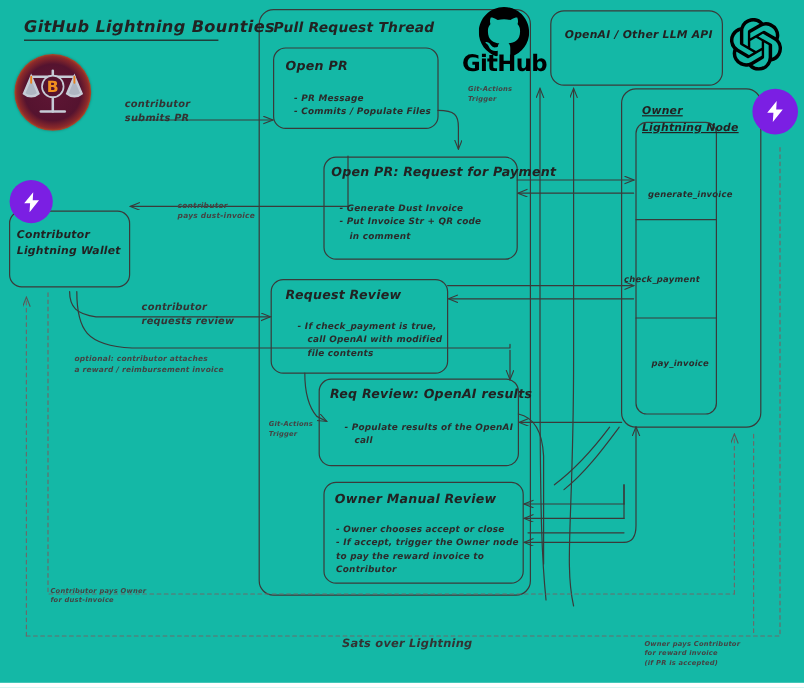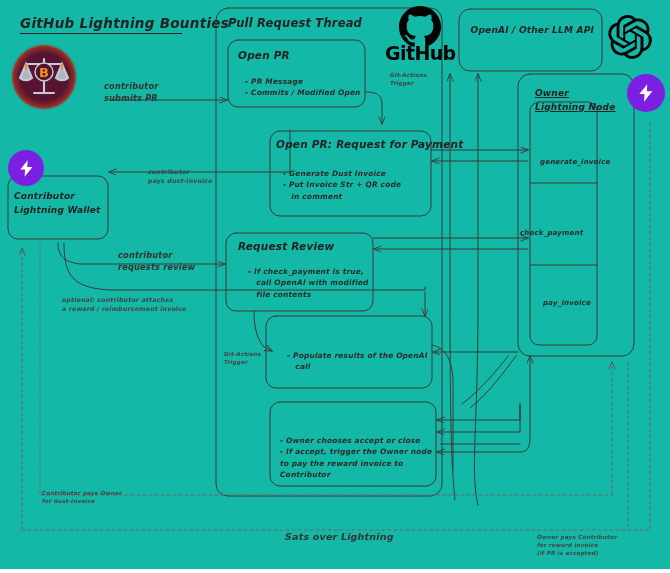--- a/index.html
+++ b/index.html
@@ -147,35 +147,37 @@
   <div class="txt box-title" style="left:228px;top:16px;">Pull Request Thread</div>
   <div style="position:absolute;left:399px;top:5px;width:42px;height:42px;">
     <svg width="42" height="42" viewBox="0 0 24 24" fill="#000">
       <path d="M12 .5C5.37.5 0 5.87 0 12.5c0 5.3 3.44 9.8 8.21 11.39.6.11.82-.26.82-.58 0-.29-.01-1.05-.02-2.06-3.34.73-4.04-1.61-4.04-1.61-.55-1.39-1.34-1.76-1.34-1.76-1.09-.75.08-.73.08-.73 1.21.08 1.84 1.24 1.84 1.24 1.07 1.84 2.81 1.31 3.5 1 .11-.78.42-1.31.76-1.61-2.67-.3-5.47-1.33-5.47-5.93 0-1.31.47-2.38 1.24-3.22-.13-.3-.54-1.52.12-3.18 0 0 1.01-.32 3.3 1.23a11.5 11.5 0 0 1 6.01 0c2.29-1.55 3.3-1.23 3.3-1.23.66 1.66.25 2.88.12 3.18.77.84 1.23 1.91 1.23 3.22 0 4.61-2.8 5.62-5.48 5.92.43.37.81 1.1.81 2.22 0 1.6-.01 2.89-.01 3.28 0 .32.22.7.83.58A12 12 0 0 0 24 12.5C24 5.87 18.63.5 12 .5z"></path>
     </svg>
   </div>
   <div class="wordmark" style="left:385px;top:42px;">GitHub</div>
 
   <div class="txt box-title-sm" style="left:238px;top:49px;">Open PR</div>
   <div class="txt bullets" style="left:245px;top:76px;">- PR Message
-- Commits / Modified Open</div>
+- Commits / Populate Files</div>
 
   <div class="txt box-title-sm" style="left:276px;top:138px;">Open PR: Request for Payment</div>
   <div class="txt bullets" style="left:283px;top:168px;">- Generate Dust Invoice
 - Put Invoice Str + QR code
    in comment</div>
 
   <div class="txt box-title-sm" style="left:238px;top:240px;">Request Review</div>
   <div class="txt bullets" style="left:248px;top:266px;">- If check_payment is true,
    call OpenAI with modified
    file contents</div>
 
+  <div class="txt box-title-sm" style="left:275px;top:323px;">Req Review: OpenAI results</div>
   <div class="txt bullets" style="left:287px;top:350px;">- Populate results of the OpenAI
    call</div>
 
+  <div class="txt box-title-sm" style="left:279px;top:410px;">Owner Manual Review</div>
   <div class="txt bullets" style="left:280px;top:435px;">- Owner chooses accept or close
 - If accept, trigger the Owner node
 to pay the reward invoice to
 Contributor</div>
 
   <div class="txt node-label" style="left:468px;top:24px;text-align:right;width:126px;">OpenAI / Other LLM API</div>
   <div style="position:absolute;left:608px;top:15px;width:44px;height:44px;">
     <svg width="44" height="44" viewBox="0 0 24 24" fill="#000">
       <path d="M22.28 9.82a5.98 5.98 0 0 0-.52-4.91 6.05 6.05 0 0 0-6.51-2.9A6.06 6.06 0 0 0 4.98 4.18a5.98 5.98 0 0 0-4 2.9 6.05 6.05 0 0 0 .75 7.1 5.98 5.98 0 0 0 .51 4.91 6.05 6.05 0 0 0 6.52 2.9A5.98 5.98 0 0 0 13.26 24a6.06 6.06 0 0 0 5.77-4.21 5.99 5.99 0 0 0 4-2.9 6.06 6.06 0 0 0-.75-7.07zM13.26 22.43a4.48 4.48 0 0 1-2.88-1.04l.14-.08 4.78-2.76a.79.79 0 0 0 .39-.68v-6.74l2.02 1.17a.07.07 0 0 1 .04.05v5.58a4.5 4.5 0 0 1-4.49 4.5zM3.6 18.3a4.47 4.47 0 0 1-.54-3.01l.14.09 4.79 2.76a.77.77 0 0 0 .78 0l5.84-3.37v2.33a.08.08 0 0 1-.03.06L9.74 19.95a4.5 4.5 0 0 1-6.14-1.65zM2.34 7.9a4.49 4.49 0 0 1 2.35-1.97V11.6a.77.77 0 0 0 .38.67l5.82 3.36-2.02 1.17a.08.08 0 0 1-.07 0l-4.83-2.8A4.5 4.5 0 0 1 2.34 7.9zm16.6 3.86L13.1 8.38 15.12 7.2a.08.08 0 0 1 .07 0l4.83 2.79a4.49 4.49 0 0 1-.68 8.1v-5.66a.78.78 0 0 0-.4-.67zm2.01-3.02l-.14-.09-4.78-2.79a.78.78 0 0 0-.79 0L9.4 9.23V6.9a.07.07 0 0 1 .03-.06l4.83-2.78a4.5 4.5 0 0 1 6.68 4.66zM8.3 12.87l-2.02-1.16a.08.08 0 0 1-.04-.06V6.08a4.5 4.5 0 0 1 7.37-3.45l-.14.08L8.7 5.47a.79.79 0 0 0-.39.68zm1.1-2.37l2.6-1.5 2.6 1.5v3l-2.6 1.5-2.6-1.5z"></path>
     </svg>

